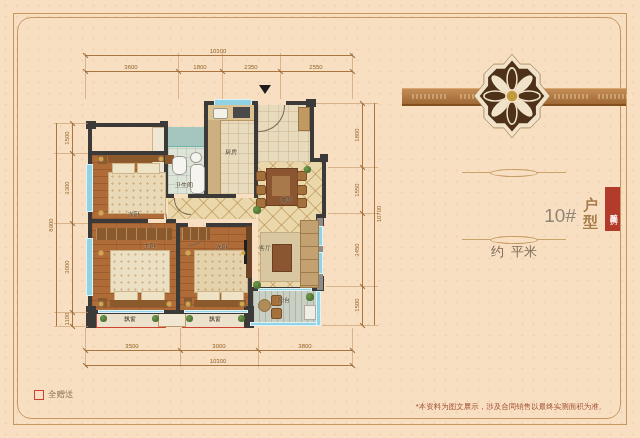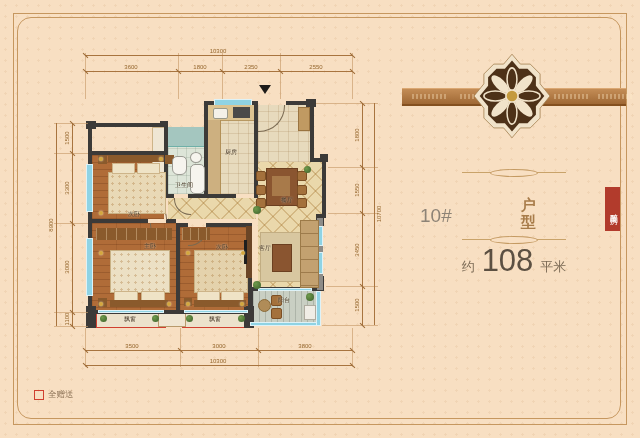--- a/index.html
+++ b/index.html
@@ -16,21 +16,21 @@
     background:linear-gradient(#c68f58,#9a6330);
     box-shadow:inset 0 1px 0 #dba873,inset 0 -2px 0 #84501f;}
   .band-mark{position:absolute;top:6px;height:5px;width:34px;
     background:repeating-linear-gradient(90deg,rgba(255,235,200,.35) 0 2px,transparent 2px 4px);}
   
   .divider{height:7px;width:104px;}
   .divider .line{position:absolute;left:0;top:3px;width:100%;height:1px;background:#c9a36a;}
   .divider .lens{position:absolute;left:50%;top:0;transform:translateX(-50%);width:46px;height:6px;
     border:1px solid #c49a62;border-radius:50%;background:#f8dfc2;}
   
-  .title-row{left:420px;top:181px;width:200px;height:52px;display:flex;align-items:flex-end;justify-content:space-between;}
+  .title-row{left:420px;top:181px;width:200px;height:52px;display:flex;align-items:flex-end;justify-content:flex-end;}
   .t-building{font-size:19px;color:#8d8376;margin:0 3px 6px 0;}
   .t-unit{font-size:47px;font-weight:bold;color:#b8813f;line-height:.78;letter-spacing:-1px;}
   .t-suffix{display:flex;flex-direction:column;margin:0 0 3px 4px;}
   .t-suffix span{font-size:15px;color:#a87c4a;line-height:1.15;font-weight:bold;}
   .t-badge{width:15px;height:44px;background:#b23b2c;margin:0 0 2px 7px;display:flex;align-items:center;justify-content:center;}
   .t-badge span{writing-mode:vertical-rl;font-size:8px;color:#fff;letter-spacing:1px;}
   .area-row{left:402px;top:243px;width:224px;display:flex;align-items:baseline;justify-content:center;gap:7px;}
   .a-small{font-size:13px;color:#7b6a55;}
   .a-big{font-size:31px;color:#5c5042;}
   .layout-row{left:402px;top:281px;width:224px;text-align:center;font-size:12.5px;color:#97805c;letter-spacing:5px;}
@@ -122,23 +122,23 @@
     </span>
   </div>
 
   <div class="abs divider" style="left:462px;top:236px;">
     <span class="line"></span>
       <span class="lens"></span>
   </div>
 
   <div class="abs area-row">
     <span class="a-small">约</span>
-    <span class="a-big">108</span>
     <span class="a-small">平米</span>
   </div>
+  <div class="abs disclaimer">*本资料为图文展示，涉及合同销售以最终实测面积为准。</div>
 
   <div class="abs legend-swatch"></div>
   <div class="abs legend-label">全赠送</div>
 
   <div class="abs wood" style="left:92px;top:155px;width:72px;height:64px;"></div>
   <div class="abs wood" style="left:92px;top:223px;width:84px;height:87px;"></div>
   <div class="abs wood" style="left:180px;top:227px;width:68px;height:83px;"></div>
   <div class="abs tile" style="left:168px;top:198px;width:88px;height:21px;"></div>
   <div class="abs tile" style="left:258px;top:162px;width:64px;height:125px;"></div>
   <div class="abs ktile" style="left:208px;top:105px;width:46px;height:89px;"></div>

